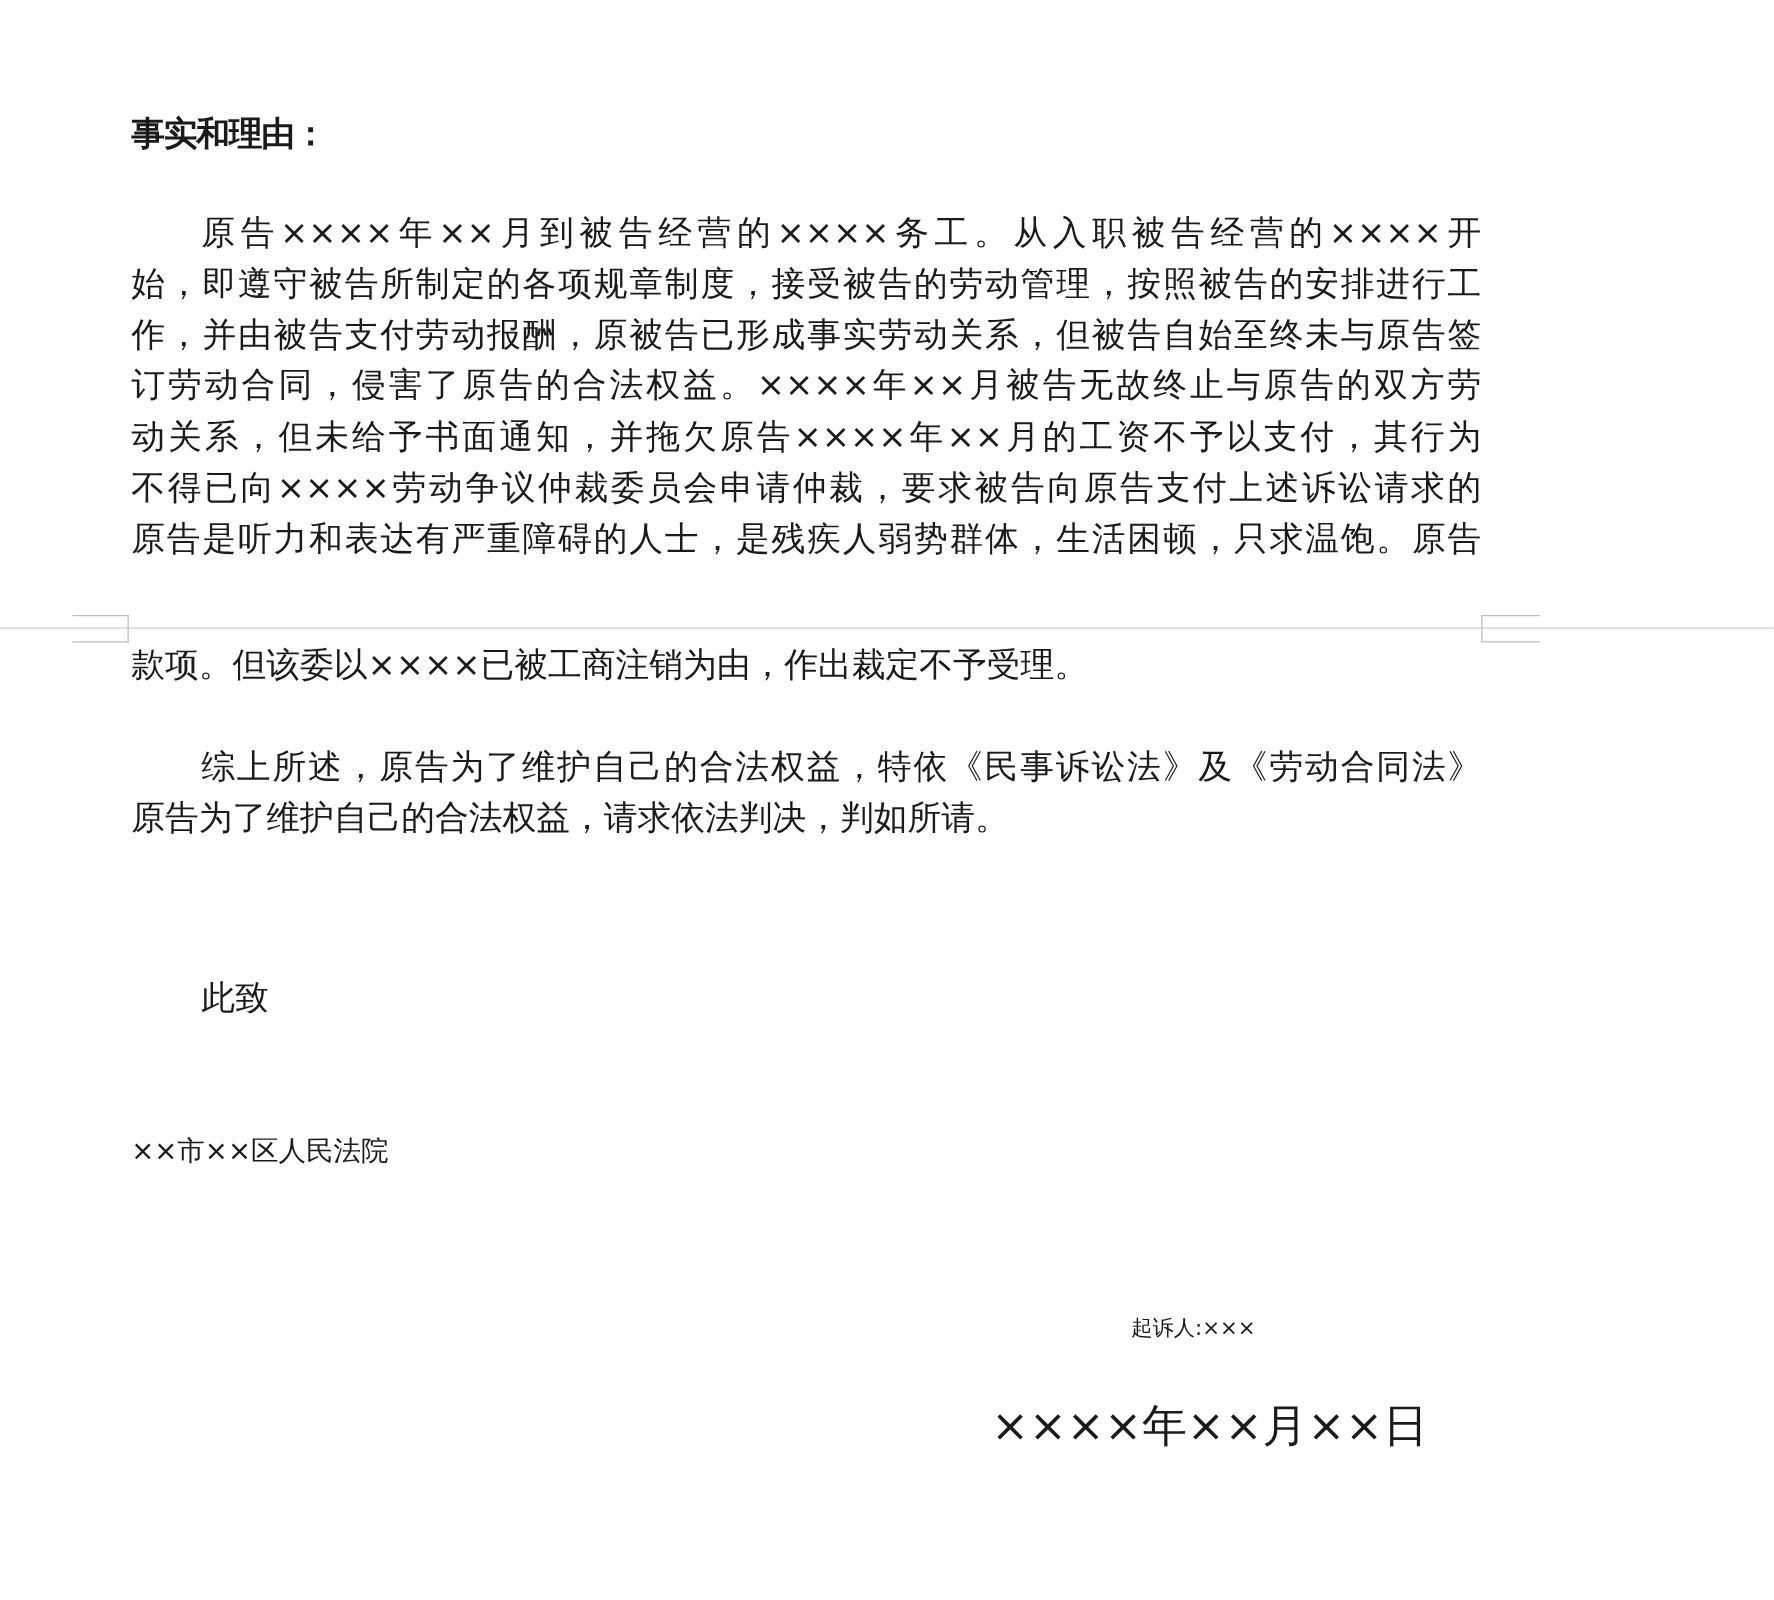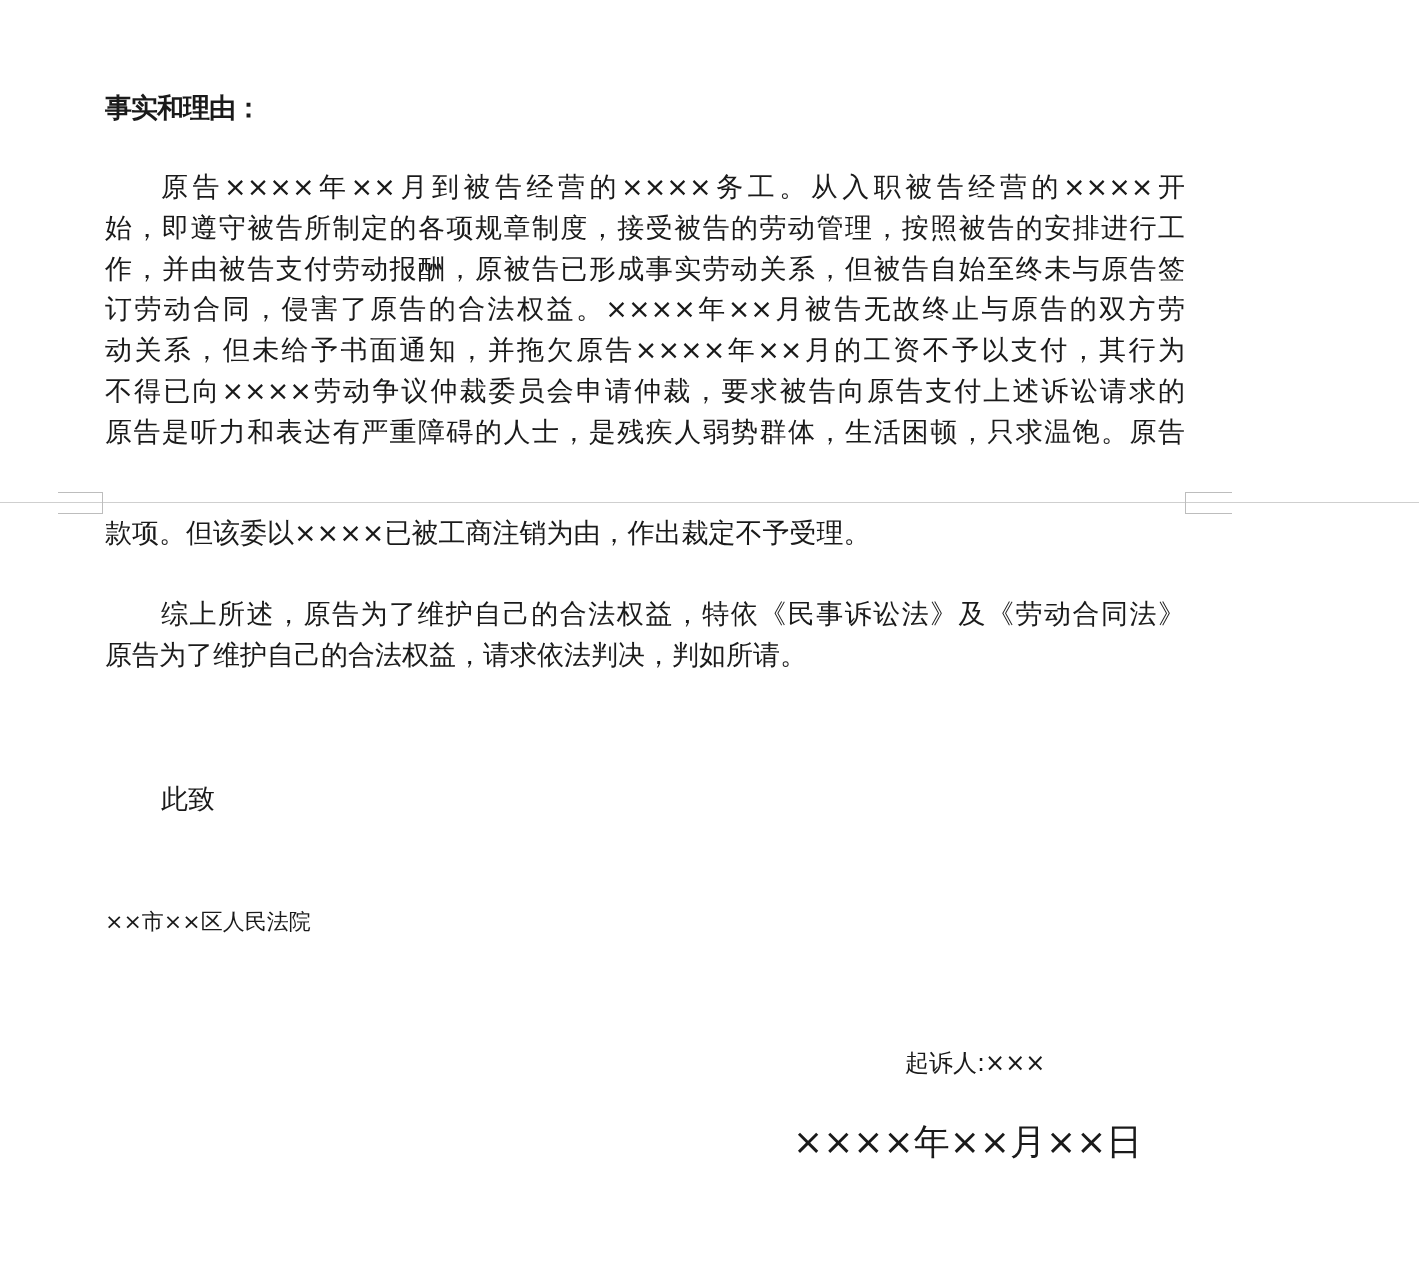--- a/index.html
+++ b/index.html
@@ -9,21 +9,21 @@
   .heading { position:absolute; left:105px; top:88px; font-size:27px; font-weight:bold; letter-spacing:-1px; line-height:40px; }
   .para { position:absolute; left:105px; width:1080px; font-size:27px; line-height:40.8px; }
   .line { display:block; height:40.8px; white-space:nowrap; text-align:justify; text-align-last:justify; overflow:hidden; }
   .line.last { text-align-last:left; }
   .indent { padding-left:56px; }
   .p1a { top:167px; }
   .p1b { top:513px; }
   .p2 { top:594px; }
   .closing { position:absolute; left:161px; top:779px; font-size:27px; line-height:40px; }
   .court { position:absolute; left:105px; top:879px; font-size:22px; line-height:40px;margin-top:23px; }
-  .plaintiff { position:absolute; left:905px; top:1043px; font-size:24px; line-height:40px; }
+  .plaintiff { position:absolute; left:905px; top:1043px; font-size:17px; line-height:40px; }
   .date { position:absolute; left:793px; top:1122px; font-size:36px; line-height:40px; }
   .page-break-line { position:absolute; left:0; top:502px; width:1419px; height:1px; background:#cfcfcf; }
   .mark { position:absolute; width:44px; height:20px; border-top:1px solid #bdbdbd; border-bottom:1px solid #bdbdbd; }
   .mark.left { left:58px; top:492px; border-right:1px solid #bdbdbd; }
   .mark.right { left:1185px; top:492px; border-left:1px solid #bdbdbd; width:46px; }
 </style>
 </head>
 <body>
 
 <div class="page">

